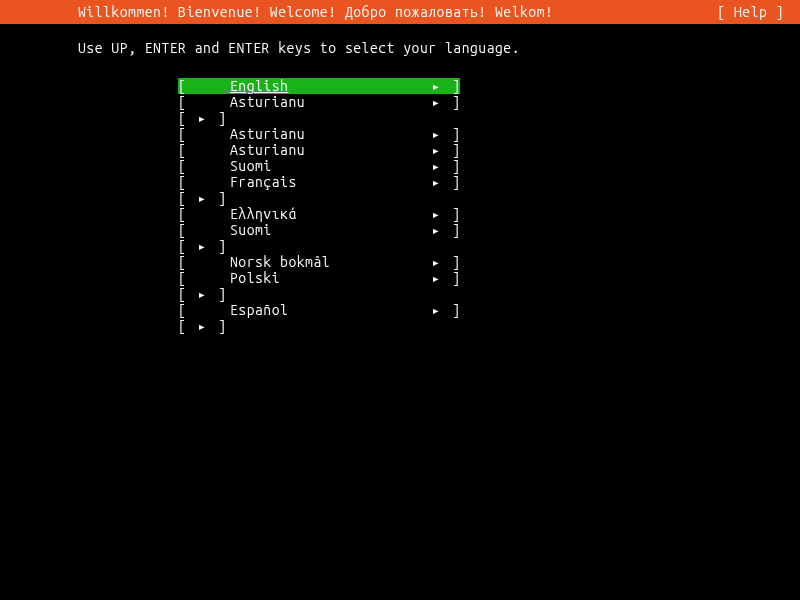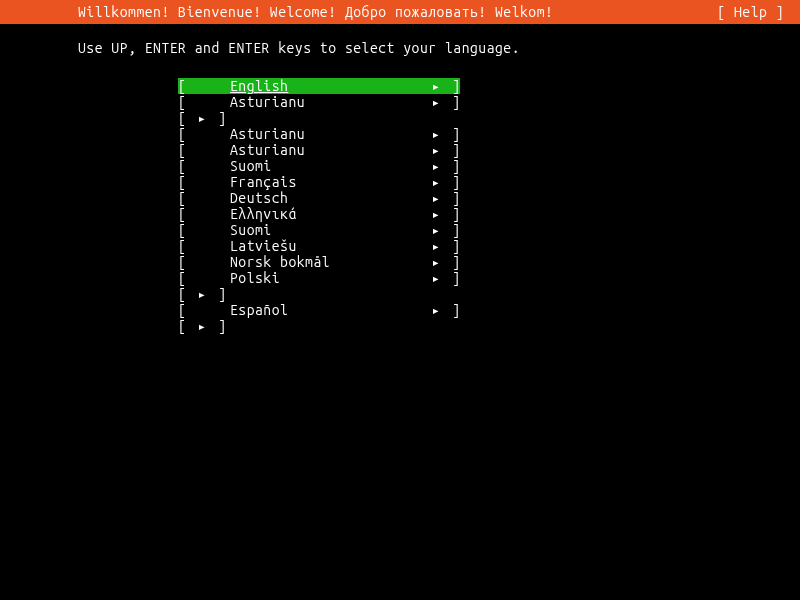--- a/index.html
+++ b/index.html
@@ -88,23 +88,23 @@
 <div class="body-area">
   <div class="instruction">Use UP, ENTER and ENTER keys to select your language.</div>
   <div class="language-list" id="language-list">
       <div class="language-item selected"><span class="bracket-left">[ </span><span class="lang-name">English</span><span class="arrow">▸</span><span class="bracket-right"> ]</span></div>
       <div class="language-item"><span class="bracket-left">[ </span><span class="lang-name">Asturianu</span><span class="arrow">▸</span><span class="bracket-right"> ]</span></div>
       <div class="language-item"><span class="bracket-left">[ </span><span class="arrow">▸</span><span class="bracket-right"> ]</span></div>
       <div class="language-item"><span class="bracket-left">[ </span><span class="lang-name">Asturianu</span><span class="arrow">▸</span><span class="bracket-right"> ]</span></div>
       <div class="language-item"><span class="bracket-left">[ </span><span class="lang-name">Asturianu</span><span class="arrow">▸</span><span class="bracket-right"> ]</span></div>
       <div class="language-item"><span class="bracket-left">[ </span><span class="lang-name">Suomi</span><span class="arrow">▸</span><span class="bracket-right"> ]</span></div>
       <div class="language-item"><span class="bracket-left">[ </span><span class="lang-name">Français</span><span class="arrow">▸</span><span class="bracket-right"> ]</span></div>
-      <div class="language-item"><span class="bracket-left">[ </span><span class="lang-name">Deutsch</span><span class="arrow">▸</span><span class="bracket-right"> ]</span></div>
+      <div class="language-item"><span class="bracket-left">[ </span><span class="arrow">▸</span><span class="bracket-right"> ]</span></div>
       <div class="language-item"><span class="bracket-left">[ </span><span class="lang-name">Ελληνικά</span><span class="arrow">▸</span><span class="bracket-right"> ]</span></div>
       <div class="language-item"><span class="bracket-left">[ </span><span class="lang-name">Suomi</span><span class="arrow">▸</span><span class="bracket-right"> ]</span></div>
-      <div class="language-item"><span class="bracket-left">[ </span><span class="lang-name">Latviešu</span><span class="arrow">▸</span><span class="bracket-right"> ]</span></div>
+      <div class="language-item"><span class="bracket-left">[ </span><span class="arrow">▸</span><span class="bracket-right"> ]</span></div>
       <div class="language-item"><span class="bracket-left">[ </span><span class="lang-name">Norsk bokmål</span><span class="arrow">▸</span><span class="bracket-right"> ]</span></div>
       <div class="language-item"><span class="bracket-left">[ </span><span class="lang-name">Polski</span><span class="arrow">▸</span><span class="bracket-right"> ]</span></div>
       <div class="language-item"><span class="bracket-left">[ </span><span class="arrow">▸</span><span class="bracket-right"> ]</span></div>
       <div class="language-item"><span class="bracket-left">[ </span><span class="lang-name">Español</span><span class="arrow">▸</span><span class="bracket-right"> ]</span></div>
       <div class="language-item"><span class="bracket-left">[ </span><span class="arrow">▸</span><span class="bracket-right"> ]</span></div>
     </div>
 </div>
 
 </body></html>

